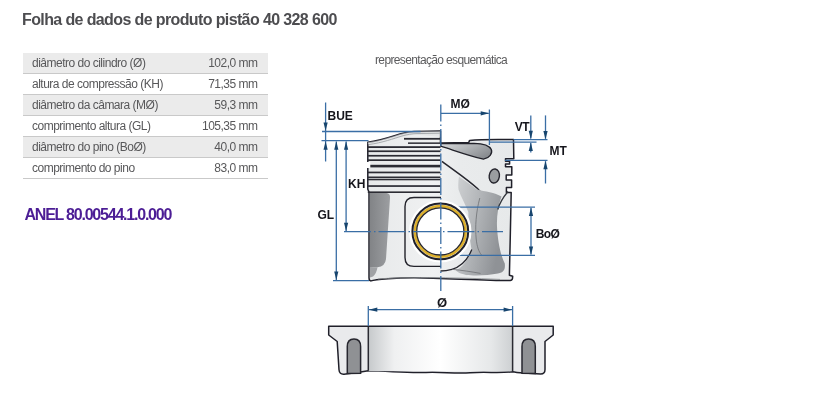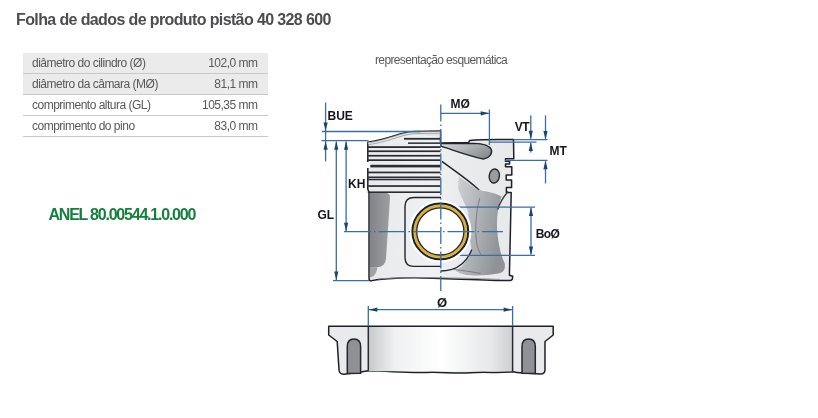--- a/index.html
+++ b/index.html
@@ -1,44 +1,52 @@
 <!DOCTYPE html>
 <html><head>
 <meta charset="utf-8">
 <style>
   html,body{margin:0;padding:0;}
   body{width:818px;height:418px;background:#ffffff;position:relative;overflow:hidden;
        font-family:"Liberation Sans", sans-serif;}
-  .title{position:absolute;left:16px;top:10px;font-size:16px;font-weight:bold;color:#4d4d50;letter-spacing:-0.62px;line-height:20px;}
+  .title{position:absolute;left:22px;top:10px;font-size:16px;font-weight:bold;color:#4d4d50;letter-spacing:-0.62px;line-height:20px;}
   table.tbl{position:absolute;left:23px;top:53px;width:245px;border-collapse:collapse;
             font-size:12px;color:#58585a;letter-spacing:-0.5px;}
   table.tbl td{height:20px;border-bottom:1px solid #c9c9c9;padding:0;vertical-align:middle;}
   table.tbl tr.g td{background:#ebebeb;}
   table.tbl td.l{padding-left:9px;}
   table.tbl td.r{text-align:right;padding-right:10.5px;}
-  .anel{position:absolute;left:24.5px;top:206px;font-size:16px;font-weight:bold;color:#15803d;letter-spacing:-1.22px;line-height:18.5px;margin-left:24px;}
+  .anel{position:absolute;left:24.5px;top:206px;font-size:16px;font-weight:bold;color:#4c1d95;letter-spacing:-1.22px;line-height:18.5px;}
   .repr{position:absolute;left:375px;top:53px;font-size:12px;color:#5a5a5c;letter-spacing:-0.64px;}
   svg{position:absolute;left:0;top:0;}
 </style>
 </head>
 <body>
 <div class="title">Folha de dados de produto pistão 40 328 600</div>
 <table class="tbl">
   <tbody>
       <tr class="g">
         <td class="l">diâmetro do cilindro (Ø)</td>
         <td class="r">102,0 mm</td>
       </tr>
+  <tr>
+        <td class="l">altura de compressão (KH)</td>
+        <td class="r">71,35 mm</td>
+      </tr>
   <tr class="g">
         <td class="l">diâmetro da câmara (MØ)</td>
-        <td class="r">81,1 mm</td>
+        <td class="r">59,3 mm</td>
       </tr>
   <tr>
         <td class="l">comprimento altura (GL)</td>
         <td class="r">105,35 mm</td>
+      </tr>
+  <tr class="g">
+        <td class="l">diâmetro do pino (BoØ)</td>
+        <td class="r">40,0 mm</td>
       </tr>
   <tr>
         <td class="l">comprimento do pino</td>
         <td class="r">83,0 mm</td>
       </tr>
 </tbody>
   </table>
 <div class="anel">ANEL 80.00544.1.0.000</div>
 <div class="repr">representação esquemática</div>
 

